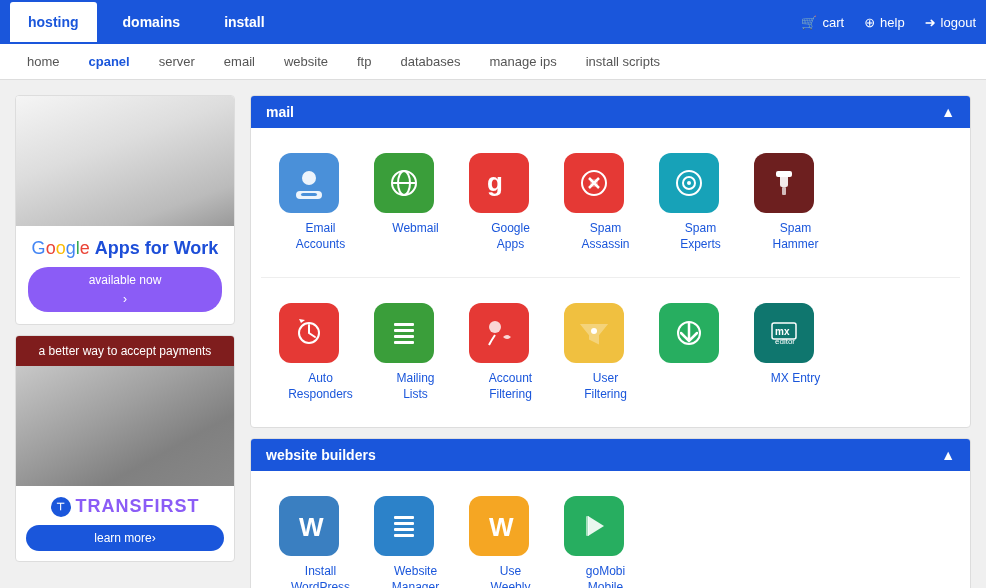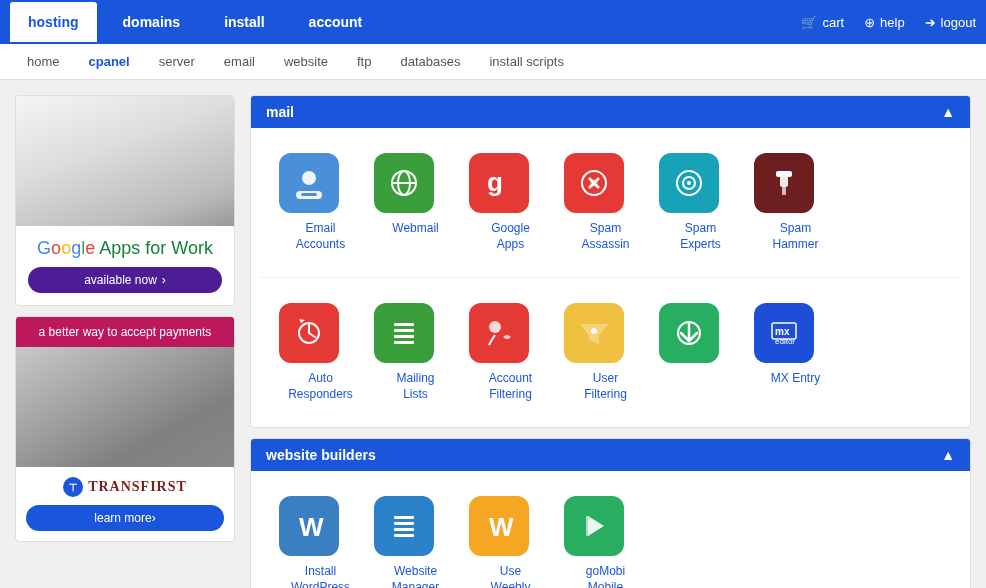--- a/index.html
+++ b/index.html
@@ -107,45 +107,46 @@
     }
     .google-text {
       font-size: 18px;
       margin-bottom: 5px;
     }
     .google-g { color: #4285f4; }
     .google-o1 { color: #ea4335; }
     .google-o2 { color: #fbbc05; }
     .google-gl { color: #4285f4; }
     .google-e { color: #34a853; }
-    .google-gray { color: #15803d; }
+    .google-gray { color: #1d4ed8; font-weight: bold; }
     .avail-btn {
-      background: #4c1d95;
+      background: #8b5cf6;
       color: #fff;
       border: none;
       border-radius: 20px;
       padding: 6px 20px;
       cursor: pointer;
       font-size: 12px;
       margin-top: 8px;
       display: flex;
       align-items: center;
       justify-content: center;
       gap: 5px;
       width: 100%;
+      flex-direction: column;
     }
 
     .sidebar-ad2 {
       background: #fff;
       border: 1px solid #ddd;
       border-radius: 4px;
       overflow: hidden;
     }
     .sidebar-ad2-header {
-      background: #be185d;
+      background: #7f1d1d;
       color: #fff;
       text-align: center;
       padding: 8px;
       font-size: 12px;
     }
     .sidebar-ad2-image {
       width: 100%;
       height: 120px;
       background: linear-gradient(135deg, #e8e8e8 0%, #ccc 100%);
       display: flex;
@@ -176,26 +177,25 @@
       background: #1a56db;
       border-radius: 50%;
       display: flex;
       align-items: center;
       justify-content: center;
       color: #fff;
       font-size: 10px;
       font-weight: bold;
     }
     .transfirst-text {
-      font-size: 14px;
+      font-size: 18px;
       font-weight: bold;
-      color: #7f1d1d;
+      color: #8b5cf6;
       text-transform: uppercase;
       letter-spacing: 1px;
-      font-family: Liberation Serif, serif;
     }
     .learn-more-btn {
       background: #1a56db;
       color: #fff;
       border: none;
       border-radius: 20px;
       padding: 6px 20px;
       cursor: pointer;
       font-size: 12px;
       display: flex;
@@ -281,21 +281,20 @@
     }
   </style>
 </head>
 <body>
 
 <nav class="top-nav">
   <div class="top-nav-left">
     <a class="top-nav-item active">hosting</a>
     <a class="top-nav-item">domains</a>
     <a class="top-nav-item">install</a>
-    <a class="top-nav-item">account</a>
   </div>
   <div class="top-nav-right">
     <span class="top-nav-right-item">
       <span>🛒</span>
       <span>cart</span>
     </span>
     <span class="top-nav-right-item">
       <span>⊕</span>
       <span>help</span>
     </span>
@@ -307,20 +306,21 @@
 </nav>
 
 <nav class="second-nav">
   <a class="second-nav-item">home</a>
   <a class="second-nav-item active">cpanel</a>
   <a class="second-nav-item">server</a>
   <a class="second-nav-item">email</a>
   <a class="second-nav-item">website</a>
   <a class="second-nav-item">ftp</a>
   <a class="second-nav-item">databases</a>
+  <a class="second-nav-item">manage ips</a>
   <a class="second-nav-item">install scripts</a>
 </nav>
 
 <div class="main-container">
 
   <aside class="sidebar">
 
     <div class="sidebar-ad">
       <div class="sidebar-ad-image">
         <div class="paper-stack"></div>
@@ -483,21 +483,21 @@
         <div class="icon-item">
           <div class="icon-box" style="background:#27ae60;">
             <svg width="36" height="36" viewBox="0 0 36 36" fill="none">
                 <path d="M18 8 L18 24 M10 18 L18 26 L26 18" stroke="white" stroke-width="2.5" stroke-linecap="round"></path>
                 <circle cx="18" cy="18" r="11" stroke="white" stroke-width="2" fill="none"></circle>
               </svg>
           </div>
         </div>
 
         <div class="icon-item">
-          <div class="icon-box" style="background:#1d4ed8;">
+          <div class="icon-box" style="background:#0f766e;">
             <svg width="36" height="36" viewBox="0 0 36 36" fill="none">
                 <rect x="6" y="8" width="24" height="16" rx="2" stroke="white" stroke-width="1.5" fill="none"></rect>
                 <text x="9" y="20" font-size="10" font-family="Arial" font-weight="bold" fill="white">mx</text>
                 <text x="9" y="29" font-size="8" font-family="Arial" fill="white">editor</text>
               </svg>
           </div>
           <span class="icon-label">MX Entry</span>
         </div>
 
       </div>

